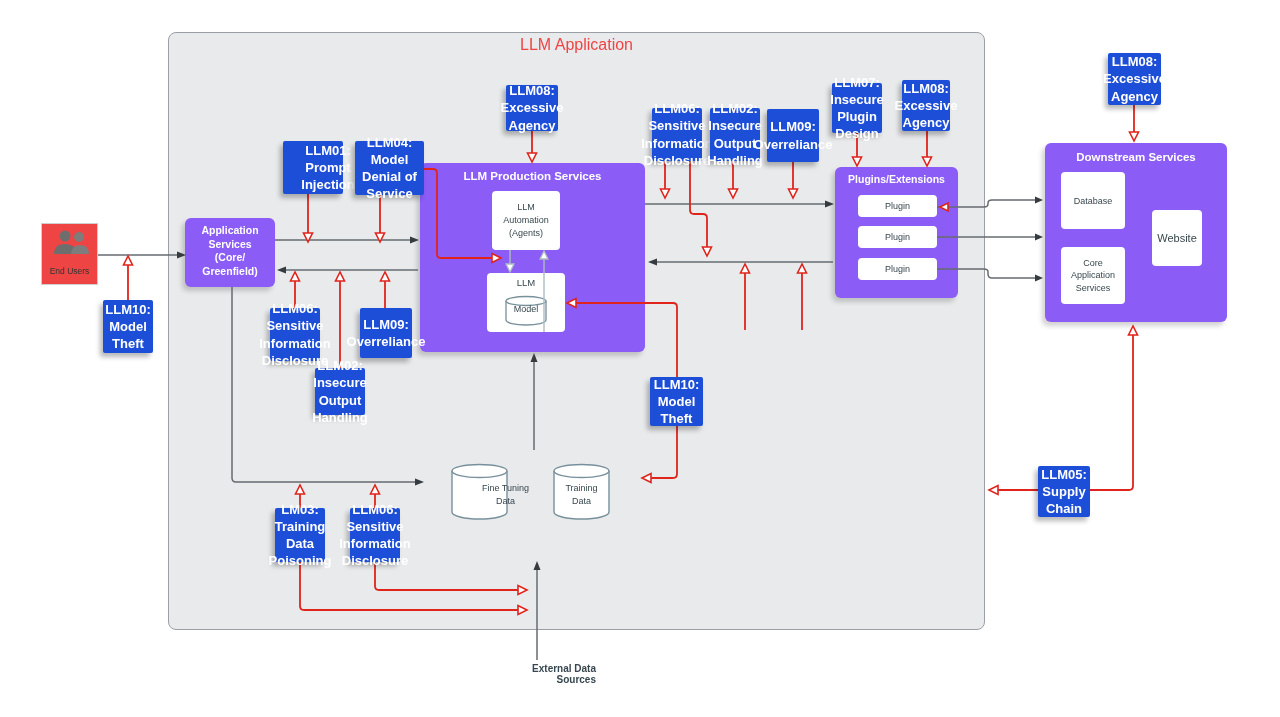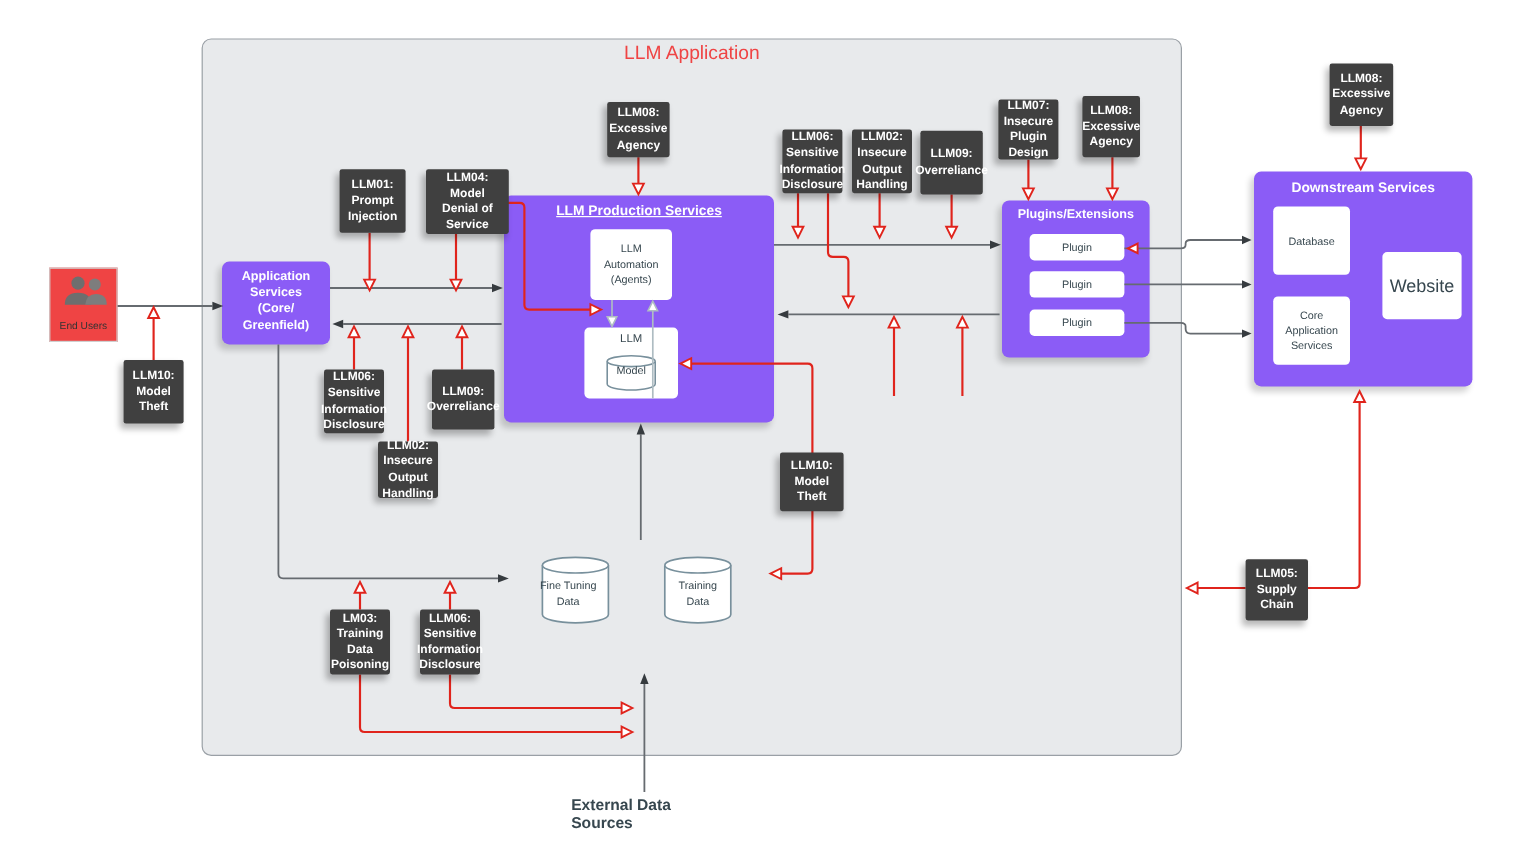--- a/index.html
+++ b/index.html
@@ -10,31 +10,31 @@
             border:1.5px solid #9aa0a6;border-radius:8px;box-sizing:border-box;z-index:0;}
   #diagram-title{left:168px;top:36px;width:817px;text-align:center;font-size:16px;
                  color:#ef4444;z-index:1;}
   .darkbox{background:#8b5cf6;border-radius:6px;z-index:1;color:#ffffff;
            box-shadow:-3px 4px 5px rgba(0,0,0,0.18);box-sizing:border-box;}
   .darkbox .btitle{position:absolute;left:0;right:0;text-align:center;font-weight:bold;
                    color:#fff;white-space:pre-line;}
   .whitebox{background:#ffffff;border-radius:4px;z-index:2;color:#37474f;display:flex;
             align-items:center;justify-content:center;text-align:center;
             white-space:pre-line;box-sizing:border-box;}
-  .note{background:#404040;color:#ffffff;font-weight:bold;font-size:10px;line-height:1.32;
+  .note{background:#1d4ed8;color:#ffffff;font-weight:bold;font-size:13px;line-height:1.32;
         display:flex;align-items:center;justify-content:center;text-align:center;
         white-space:pre-line;border-radius:2px;z-index:4;
         box-shadow:-3px 4px 5px rgba(0,0,0,0.28);}
   #connectors{left:0;top:0;width:1280px;height:717px;z-index:3;pointer-events:none;}
   .cyl-label{position:absolute;text-align:center;color:#37474f;white-space:pre-line;
              z-index:3;}
   #end-users-box{left:41px;top:223px;width:57px;height:62px;background:#ef4444;
                  border:1px solid #cfcfcf;z-index:1;box-sizing:border-box;}
-  #external-label{left:476px;top:663px;width:120px;text-align:left;font-weight:bold;
-                  font-size:13px;color:#37474f;white-space:pre-line;z-index:1;}
+  #external-label{left:476px;top:663px;width:120px;text-align:right;font-weight:bold;
+                  font-size:10px;color:#37474f;white-space:pre-line;z-index:1;}
 </style>
 </head>
 <body>
 
 <div id="canvas">
 
   <div id="boundary" class="abs"></div>
   <div id="diagram-title" class="abs">LLM Application</div>
 
   <div id="end-users-box" class="abs">
@@ -48,21 +48,21 @@
   </div>
 
   <div class="abs darkbox" style="left:185px;top:218px;width:90px;height:69px;">
     <div class="btitle" style="top:6px;font-size:10.5px;line-height:1.3;">Application
 Services
 (Core/
 Greenfield)</div>
   </div>
 
   <div class="abs darkbox" style="left:420px;top:163px;width:225px;height:189px;">
-    <div class="btitle" style="top:7px;font-size:11.5px;text-decoration:underline;">LLM Production Services</div>
+    <div class="btitle" style="top:7px;font-size:11.5px;">LLM Production Services</div>
   </div>
   <div class="abs whitebox" style="left:492px;top:191px;width:68px;height:59px;font-size:9px;line-height:1.45;">LLM
 Automation
 (Agents)</div>
   <div class="abs whitebox" style="left:487px;top:273px;width:78px;height:59px;"></div>
   <div class="abs" style="left:487px;top:277px;width:78px;text-align:center;font-size:9.5px;color:#37474f;z-index:3;">LLM</div>
   <svg class="abs" style="left:504px;top:295px;z-index:3;" width="44" height="32" viewBox="0 0 44 32">
     <path d="M2,6 L2,25 A20,5 0 0 0 42,25 L42,6" fill="#ffffff" stroke="#78909c" stroke-width="1.3"></path>
     <ellipse cx="22" cy="6" rx="20" ry="4.5" fill="#ffffff" stroke="#78909c" stroke-width="1.3"></ellipse>
   </svg>
@@ -72,30 +72,30 @@
     <div class="btitle" style="top:6px;font-size:10.5px;">Plugins/Extensions</div>
   </div>
   <div class="abs whitebox" style="left:858px;top:195px;width:79px;height:22px;font-size:9px;">Plugin</div>
   <div class="abs whitebox" style="left:858px;top:226px;width:79px;height:22px;font-size:9px;">Plugin</div>
   <div class="abs whitebox" style="left:858px;top:258px;width:79px;height:22px;font-size:9px;">Plugin</div>
 
   <div class="abs darkbox" style="left:1045px;top:143px;width:182px;height:179px;">
     <div class="btitle" style="top:8px;font-size:11.5px;">Downstream Services</div>
   </div>
   <div class="abs whitebox" style="left:1061px;top:172px;width:64px;height:57px;font-size:9px;">Database</div>
-  <div class="abs whitebox" style="left:1152px;top:210px;width:66px;height:56px;font-size:15px;">Website</div>
+  <div class="abs whitebox" style="left:1152px;top:210px;width:50px;height:56px;font-size:11px;">Website</div>
   <div class="abs whitebox" style="left:1061px;top:247px;width:64px;height:57px;font-size:9px;line-height:1.4;">Core
 Application
 Services</div>
 
   <svg class="abs" style="left:450px;top:462px;z-index:2;" width="59" height="60" viewBox="0 0 59 60">
     <path d="M2,9 L2,50 A27.5,7 0 0 0 57,50 L57,9" fill="#ffffff" stroke="#78909c" stroke-width="1.4"></path>
     <ellipse cx="29.5" cy="9" rx="27.5" ry="6.5" fill="#ffffff" stroke="#78909c" stroke-width="1.4"></ellipse>
   </svg>
-  <div class="cyl-label" style="left:444px;top:482px;width:59px;font-size:9px;line-height:1.4;">Fine Tuning
+  <div class="cyl-label" style="left:476px;top:482px;width:59px;font-size:9px;line-height:1.4;">Fine Tuning
 Data</div>
   <svg class="abs" style="left:552px;top:462px;z-index:2;" width="59" height="60" viewBox="0 0 59 60">
     <path d="M2,9 L2,50 A27.5,7 0 0 0 57,50 L57,9" fill="#ffffff" stroke="#78909c" stroke-width="1.4"></path>
     <ellipse cx="29.5" cy="9" rx="27.5" ry="6.5" fill="#ffffff" stroke="#78909c" stroke-width="1.4"></ellipse>
   </svg>
   <div class="cyl-label" style="left:552px;top:482px;width:59px;font-size:9px;line-height:1.4;">Training
 Data</div>
 
   <div id="external-label" class="abs">External Data
 Sources</div>
@@ -187,21 +187,21 @@
       <polygon points="527,590 518,585.5 518,594.5"></polygon>
       <polygon points="989,490 998,485.5 998,494.5"></polygon>
       <polygon points="1133,326 1128.5,335 1137.5,335"></polygon>
       <polygon points="940,207 948,203 948,211"></polygon>
     </g>
   </svg>
 
   <div class="abs note" style="left:506px;top:85px;width:52px;height:46px;">LLM08:
 Excessive
 Agency</div>
-  <div class="abs note" style="left:283px;top:141px;width:55px;height:53px;">LLM01:
+  <div class="abs note" style="left:283px;top:141px;width:30px;height:53px;padding-left:30px;">LLM01:
 Prompt
 Injection</div>
   <div class="abs note" style="left:355px;top:141px;width:69px;height:54px;">LLM04:
 Model
 Denial of
 Service</div>
   <div class="abs note" style="left:652px;top:108px;width:50px;height:53px;">LLM06:
 Sensitive
 Information
 Disclosure</div>

